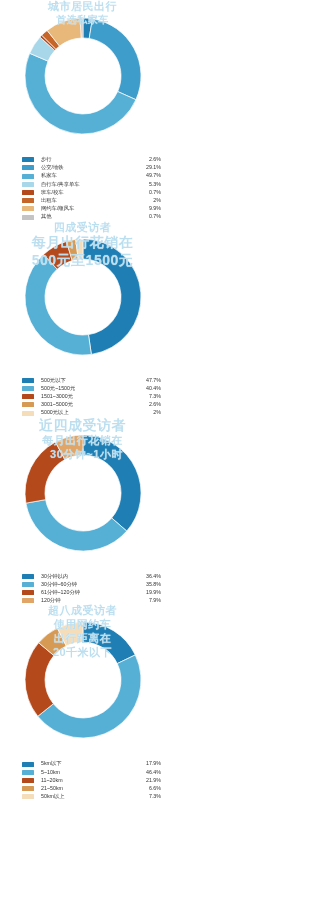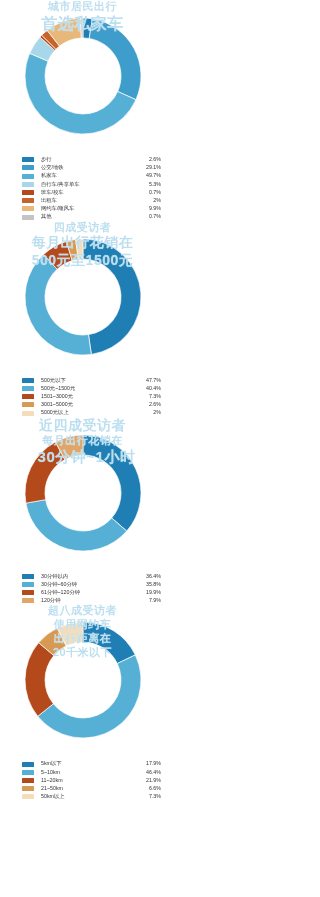--- a/index.html
+++ b/index.html
@@ -56,21 +56,21 @@
               <path d="M 85.43295558130326 18.772215235943655 A 58 58 0 0 1 128.93611206940315 99.70164633470824 L 110.68228032133311 91.52866483998127 A 38 38 0 0 0 82.18021227740559 38.50593412010102 Z" fill="#3f9dcb" stroke="#ffffff" stroke-width="0.7"></path>
               <path d="M 128.93611206940315 99.70164633470824 A 58 58 0 0 1 22.62655285277949 53.300327323442325 L 41.03118980009691 61.12780066018635 A 38 38 0 0 0 110.68228032133311 91.52866483998127 Z" fill="#56b0d6" stroke="#ffffff" stroke-width="0.7"></path>
               <path d="M 22.62655285277949 53.300327323442325 A 58 58 0 0 1 32.978977181153084 37.100236560870286 L 47.81381263592789 50.51394809160467 A 38 38 0 0 0 41.03118980009691 61.12780066018635 Z" fill="#a9d7ea" stroke="#ffffff" stroke-width="0.7"></path>
               <path d="M 32.978977181153084 37.100236560870286 A 58 58 0 0 1 34.73093072186144 35.246301751666756 L 48.96164426604715 49.29930114764373 A 38 38 0 0 0 47.81381263592789 50.51394809160467 Z" fill="#b4491c" stroke="#ffffff" stroke-width="0.7"></path>
               <path d="M 34.73093072186144 35.246301751666756 A 58 58 0 0 1 40.164142440760585 30.395270936076123 L 52.52133470256728 46.12103957880849 A 38 38 0 0 0 48.96164426604715 49.29930114764373 Z" fill="#c5652a" stroke="#ffffff" stroke-width="0.7"></path>
               <path d="M 40.164142440760585 30.395270936076123 A 58 58 0 0 1 73.44984913756383 18.056089788668764 L 74.32921150392113 38.03674848223126 A 38 38 0 0 0 52.52133470256728 46.12103957880849 Z" fill="#e8b87b" stroke="#ffffff" stroke-width="0.7"></path>
               <path d="M 73.44984913756383 18.056089788668764 A 58 58 0 0 1 75.9989877090339 18.000000008833908 L 75.99933677488428 38.00000000578773 A 38 38 0 0 0 74.32921150392113 38.03674848223126 Z" fill="#c4c4c4" stroke="#ffffff" stroke-width="0.7"></path>
             </svg>
             <div class="center-title">
               <div class="line" style="font-size: 11px;">城市居民出行</div>
-              <div class="line" style="font-size: 16px;">首选私家车</div>
+              <div class="line" style="font-size: 10px;">首选私家车</div>
             </div>
           </div>
         </div>
         <div class="legend" style="margin-top: 4px;">
           <div class="legend-row">
             <span class="swatch" style="background: rgb(31, 127, 181);"></span>
             <span class="lg-label">步行</span>
             <span class="lg-value">2.6%</span>
           </div>
           <div class="legend-row">
@@ -160,21 +160,21 @@
           <div class="donut" style="width: 152px; height: 152px;">
             <svg width="152" height="152" viewBox="0 0 152 152">
               <path d="M 76 18 A 58 58 0 0 1 119.74658008269402 114.08197383367147 L 104.66155246797194 100.95025871861233 A 38 38 0 0 0 76 38 Z" fill="#1f7fb5" stroke="#ffffff" stroke-width="0.7"></path>
               <path d="M 119.74658008269402 114.08197383367147 A 58 58 0 0 1 18.8952685973061 86.15133742056605 L 38.5865552878902 82.65087624106052 A 38 38 0 0 0 104.66155246797194 100.95025871861233 Z" fill="#56b0d6" stroke="#ffffff" stroke-width="0.7"></path>
               <path d="M 18.8952685973061 86.15133742056605 A 58 58 0 0 1 48.37818418725951 24.999654008947743 L 57.9029482606183 42.58598021275887 A 38 38 0 0 0 38.5865552878902 82.65087624106052 Z" fill="#b4491c" stroke="#ffffff" stroke-width="0.7"></path>
               <path d="M 48.37818418725951 24.999654008947743 A 58 58 0 0 1 75.9989877090339 18.000000008833908 L 75.99933677488428 38.00000000578773 A 38 38 0 0 0 57.9029482606183 42.58598021275887 Z" fill="#e0a567" stroke="#ffffff" stroke-width="0.7"></path>
             </svg>
             <div class="center-title">
               <div class="line" style="font-size: 14px;">近四成受访者</div>
               <div class="line" style="font-size: 11px;">每月出行花销在</div>
-              <div class="line" style="font-size: 15px; padding-left: 8px;">30分钟~1小时</div>
+              <div class="line" style="font-size: 11px; padding-left: 8px;">30分钟~1小时</div>
             </div>
           </div>
         </div>
         <div class="legend" style="margin-top: 4px;">
           <div class="legend-row">
             <span class="swatch" style="background: rgb(31, 127, 181);"></span>
             <span class="lg-label">30分钟以内</span>
             <span class="lg-value">36.4%</span>
           </div>
           <div class="legend-row">

